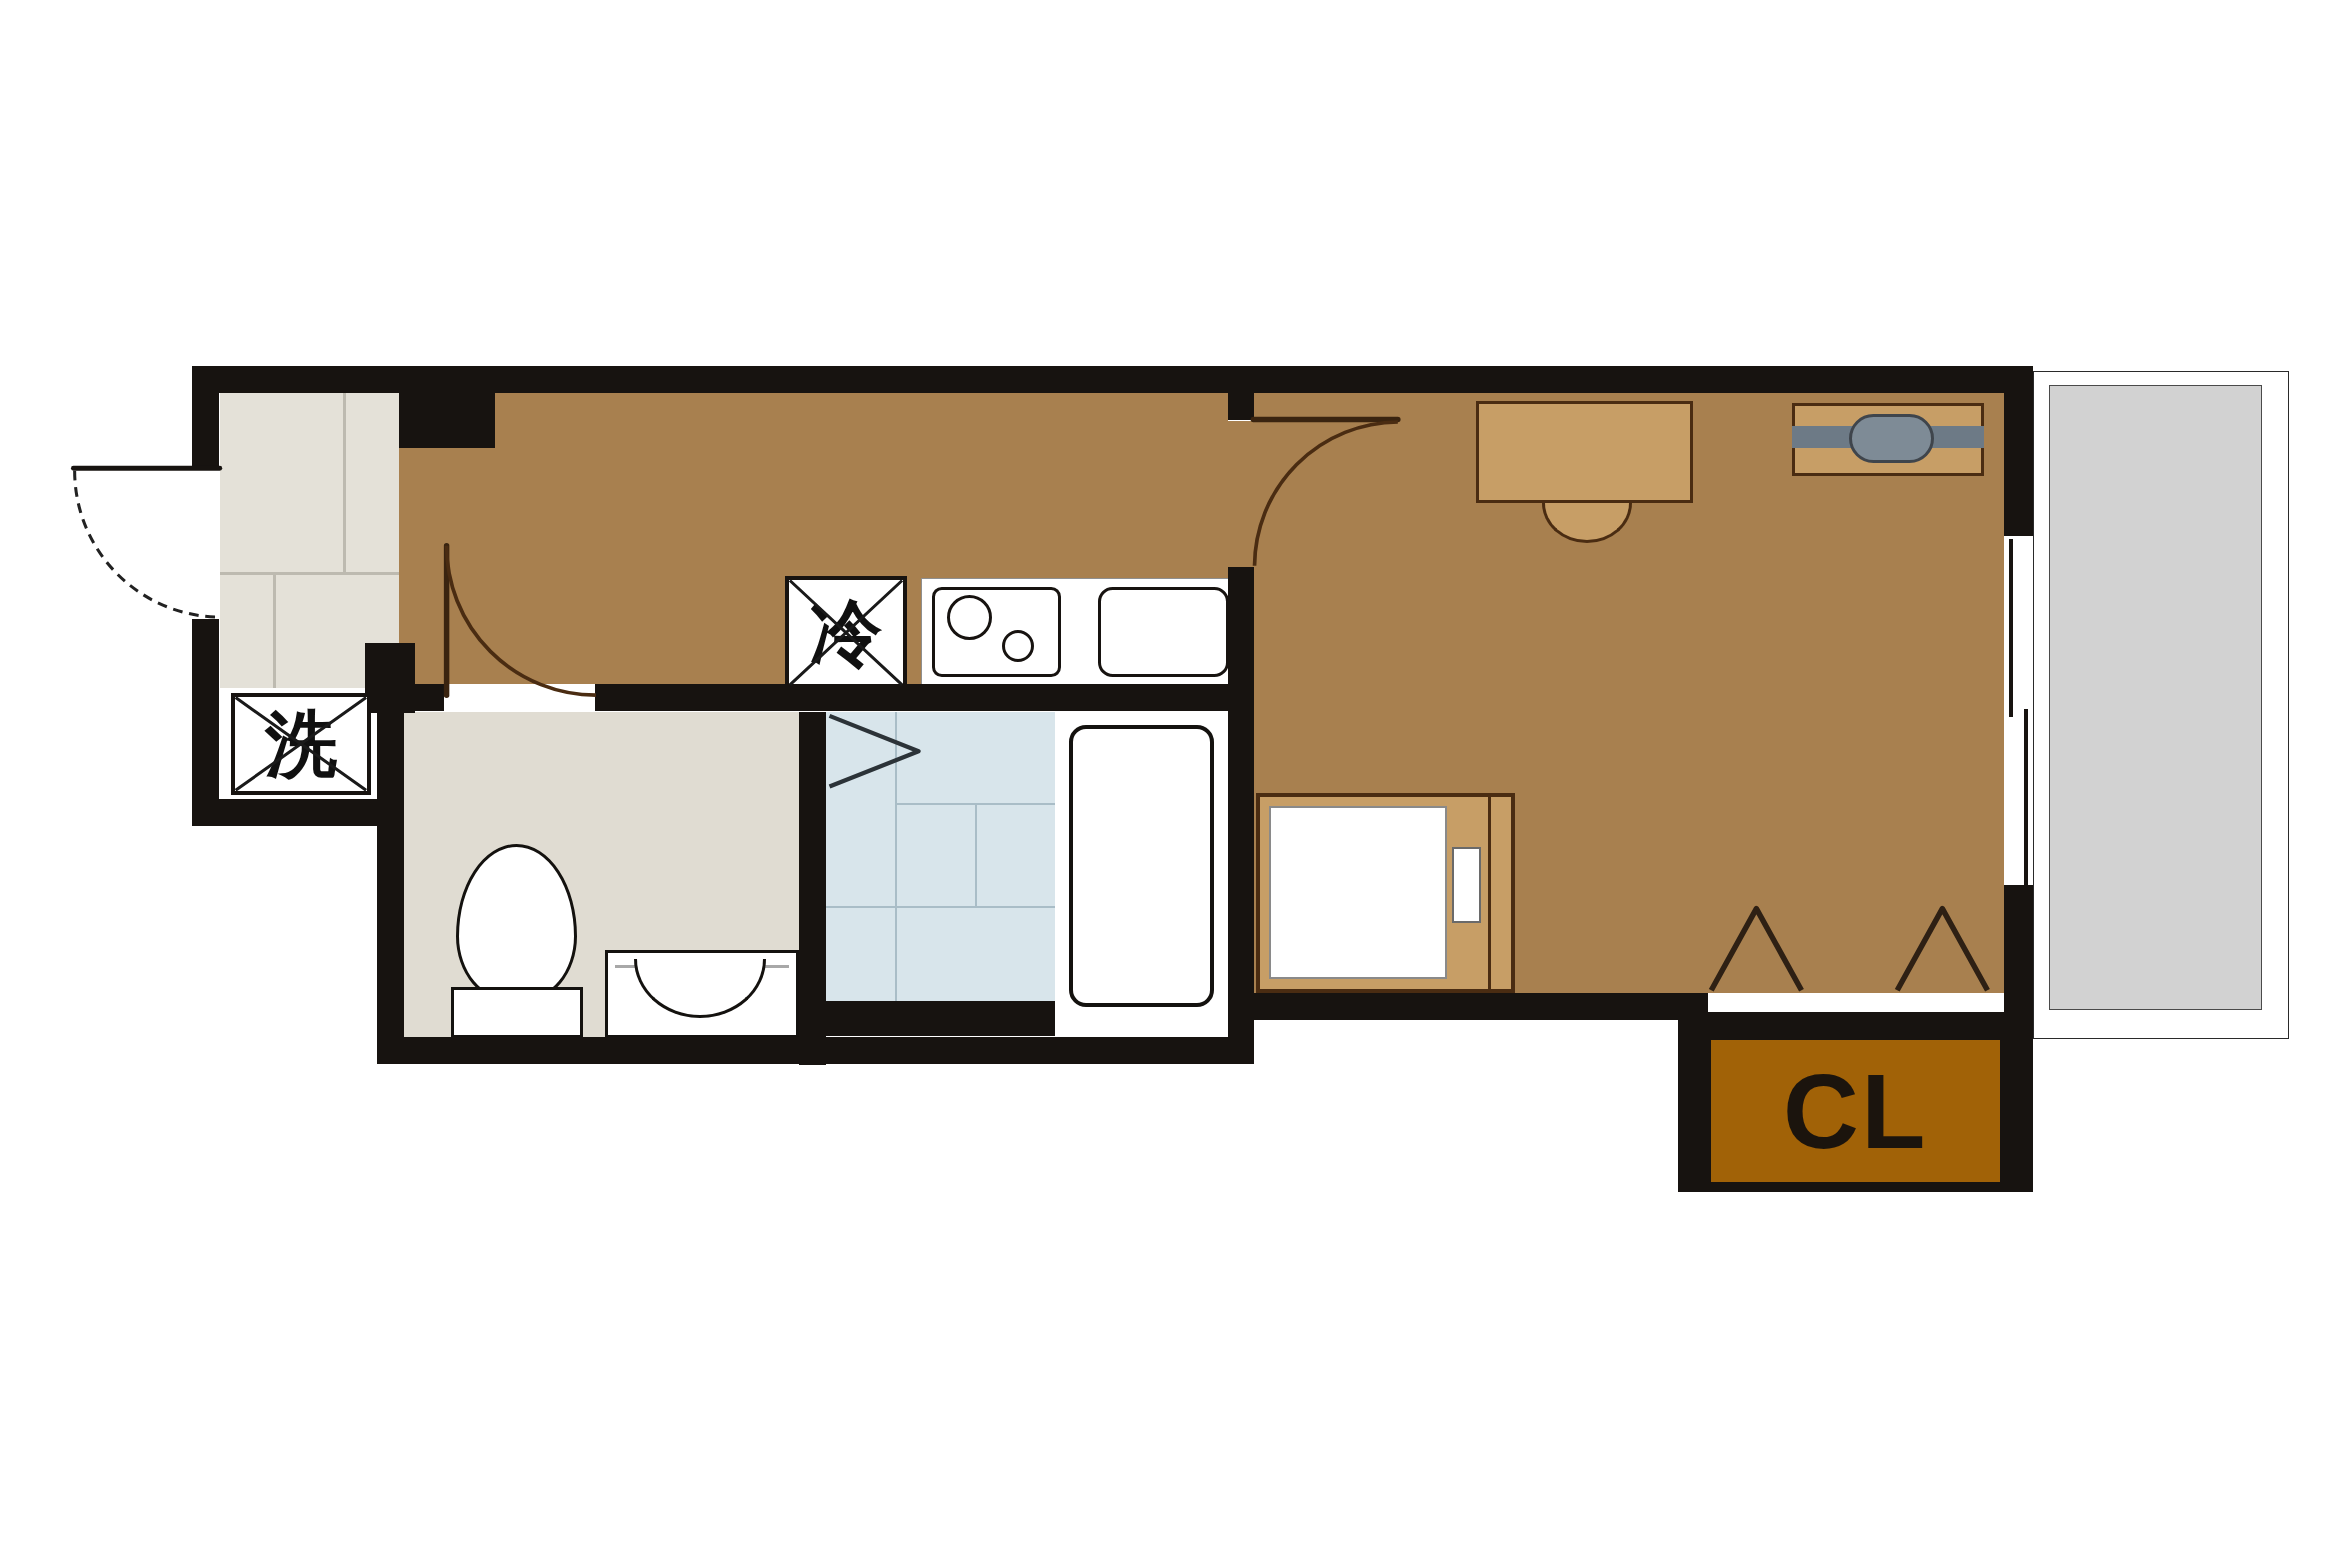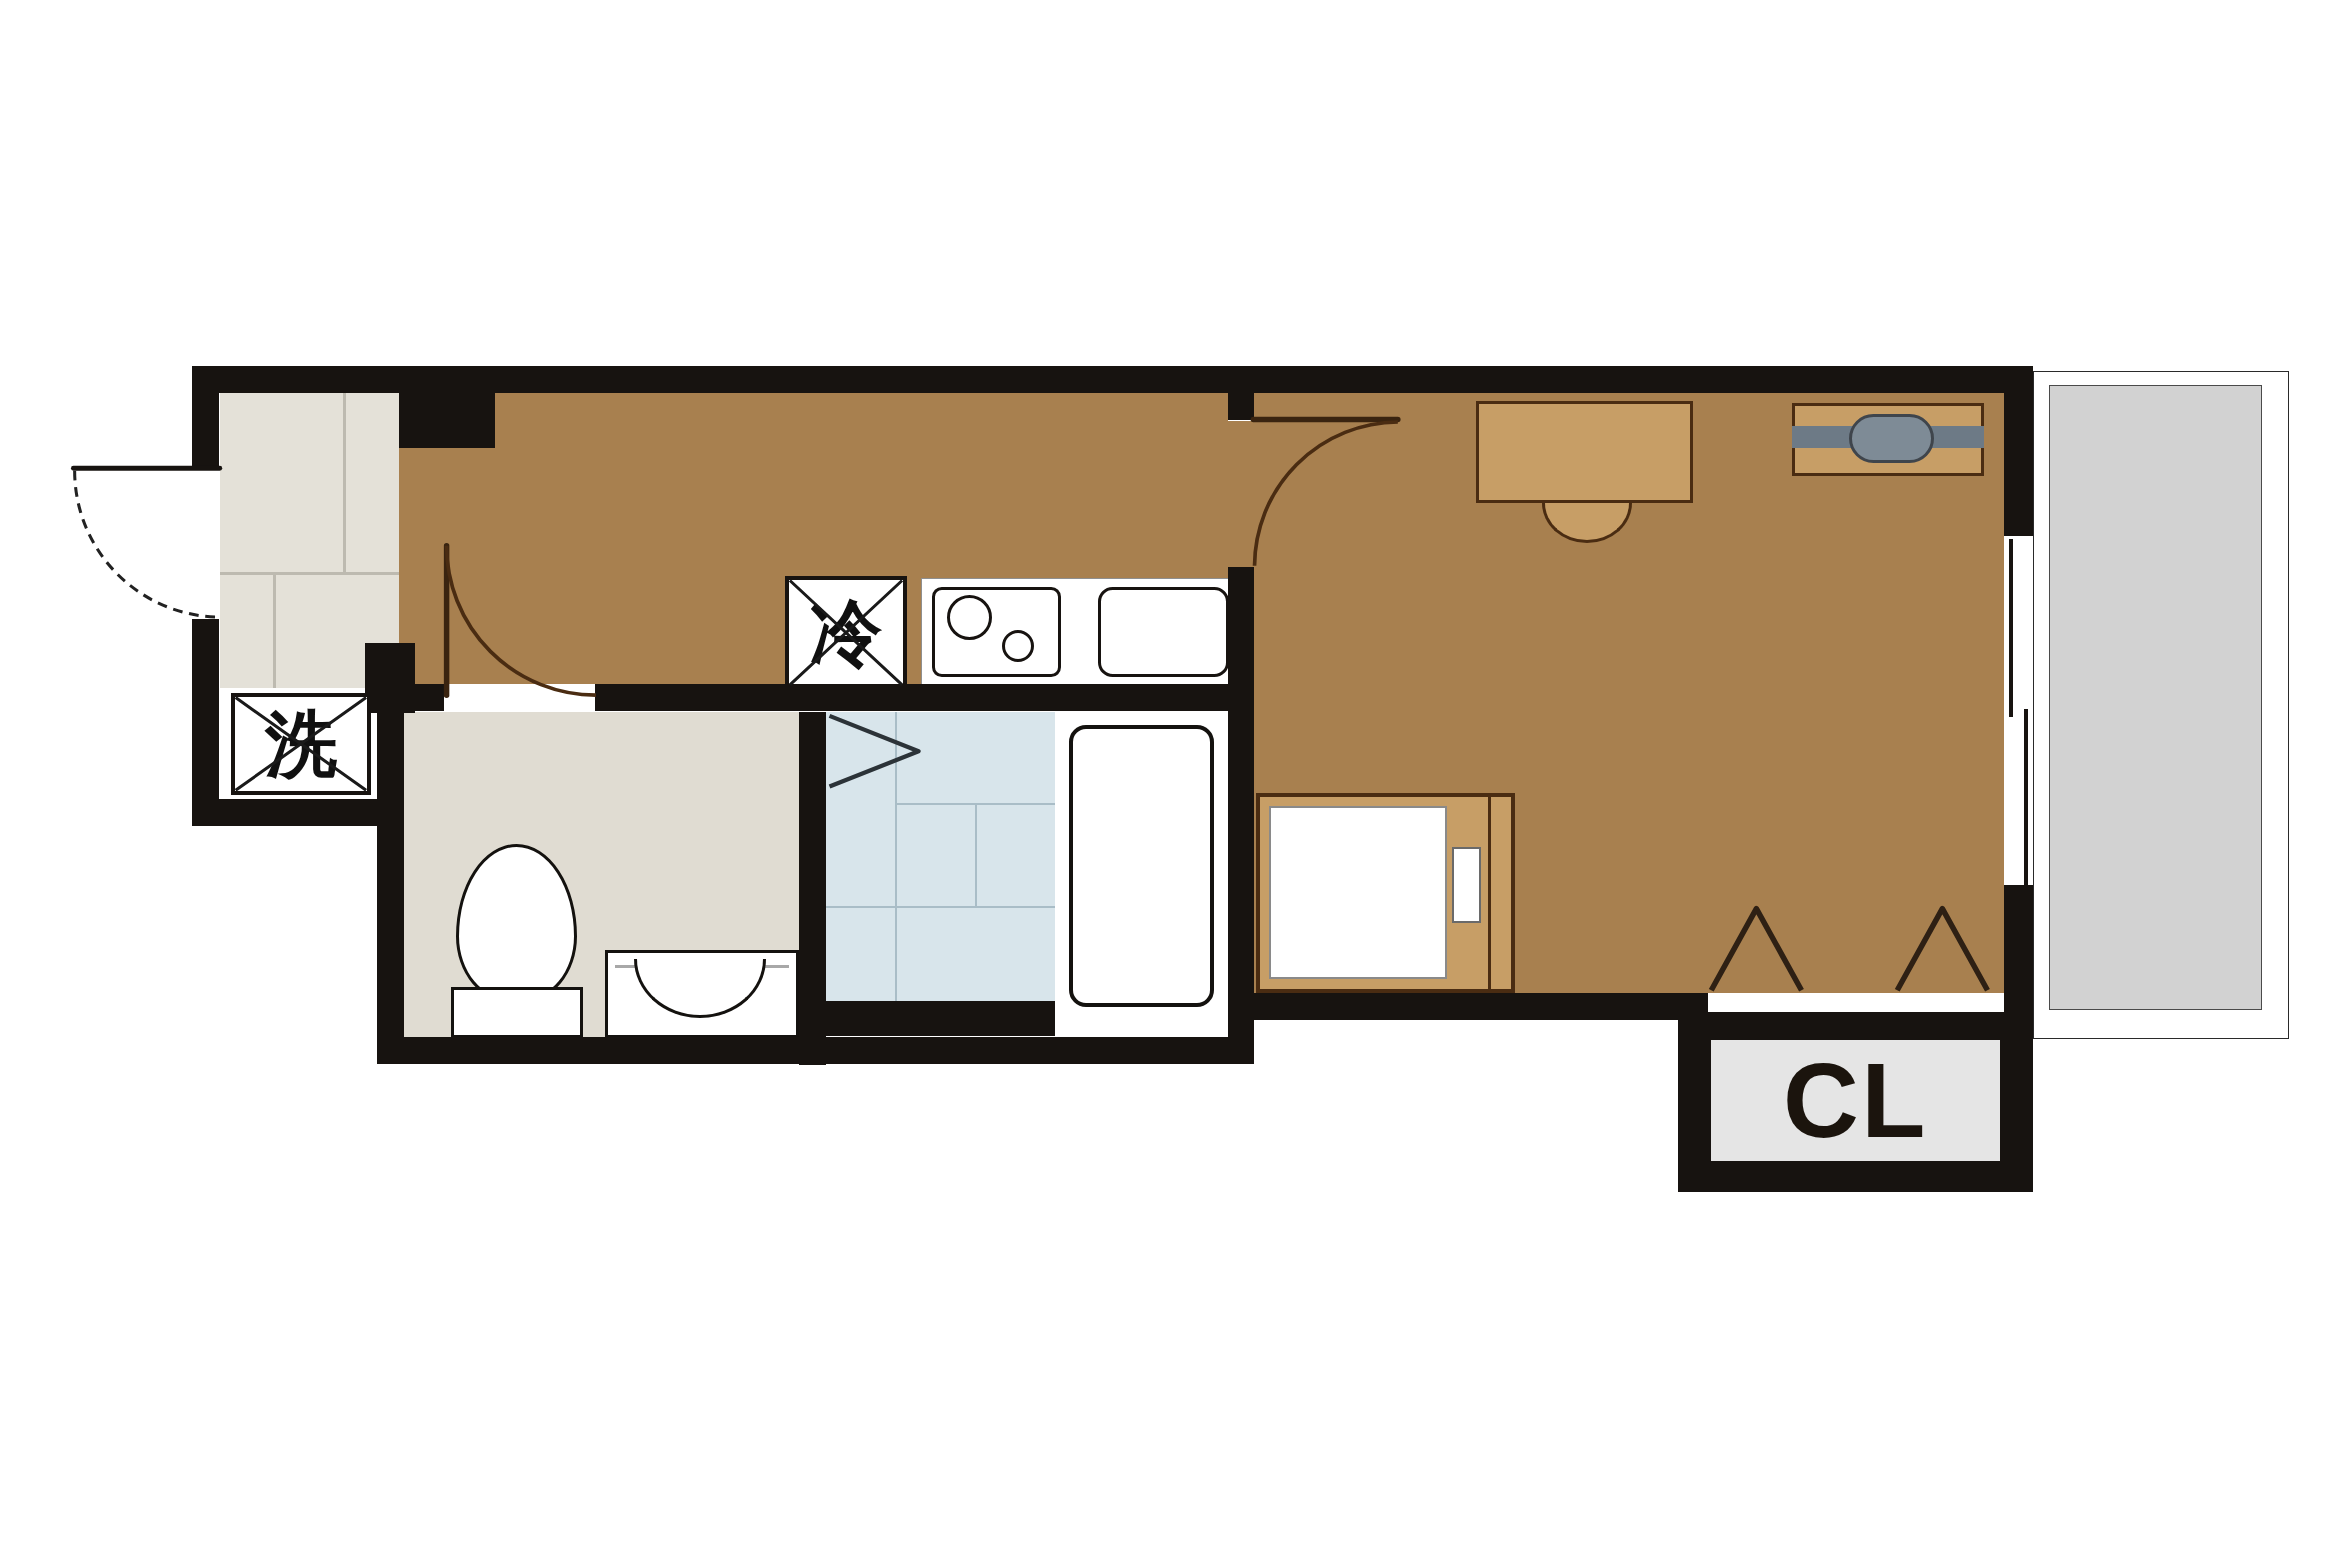--- a/index.html
+++ b/index.html
@@ -89,21 +89,21 @@
   <div class="a" style="left:2004px;top:537px;width:29px;height:348px;background:#ffffff;"></div>
   <div class="a" style="left:2009px;top:539px;width:4.3px;height:178px;background:#171310;"></div>
   <div class="a" style="left:2024px;top:709px;width:4.3px;height:176px;background:#171310;"></div>
 
   <div class="a kanjibox" style="left:231px;top:693px;width:140px;height:102px;">
     <span class="kanji">洗</span>
   </div>
 
   <div class="a" style="left:1708px;top:993px;width:296px;height:19.5px;background:#ffffff;"></div>
   <div class="a" style="left:1678px;top:1012px;width:355px;height:180px;background:#171310;"></div>
-  <div class="a" style="left:1711px;top:1040px;width:289px;height:121px;background:#e5e5e5;display:flex;align-items:center;justify-content:center;">
+  <div class="a" style="left:1711px;top:1040px;width:289px;height:142px;background:#a16207;display:flex;align-items:center;justify-content:center;">
     <span class="cltxt">CL</span>
   </div>
 
   <div class="a" style="left:2033px;top:371px;width:256px;height:668px;background:#ffffff;border:1.8px solid #2a2a2a;"></div>
   <div class="a" style="left:2049px;top:385px;width:213px;height:625px;background:#D2D2D2;border:1.8px solid #4a4a4a;"></div>
 
   <svg width="2342" height="1561" viewBox="0 0 3840 2560">
 
     <path d="M120 768 L360 768" stroke="#171310" stroke-width="8" fill="none" stroke-linecap="round"></path>
     <path d="M122 772 A240 240 0 0 0 358 1012" stroke="#222222" stroke-width="5" fill="none" stroke-dasharray="16 11"></path>

